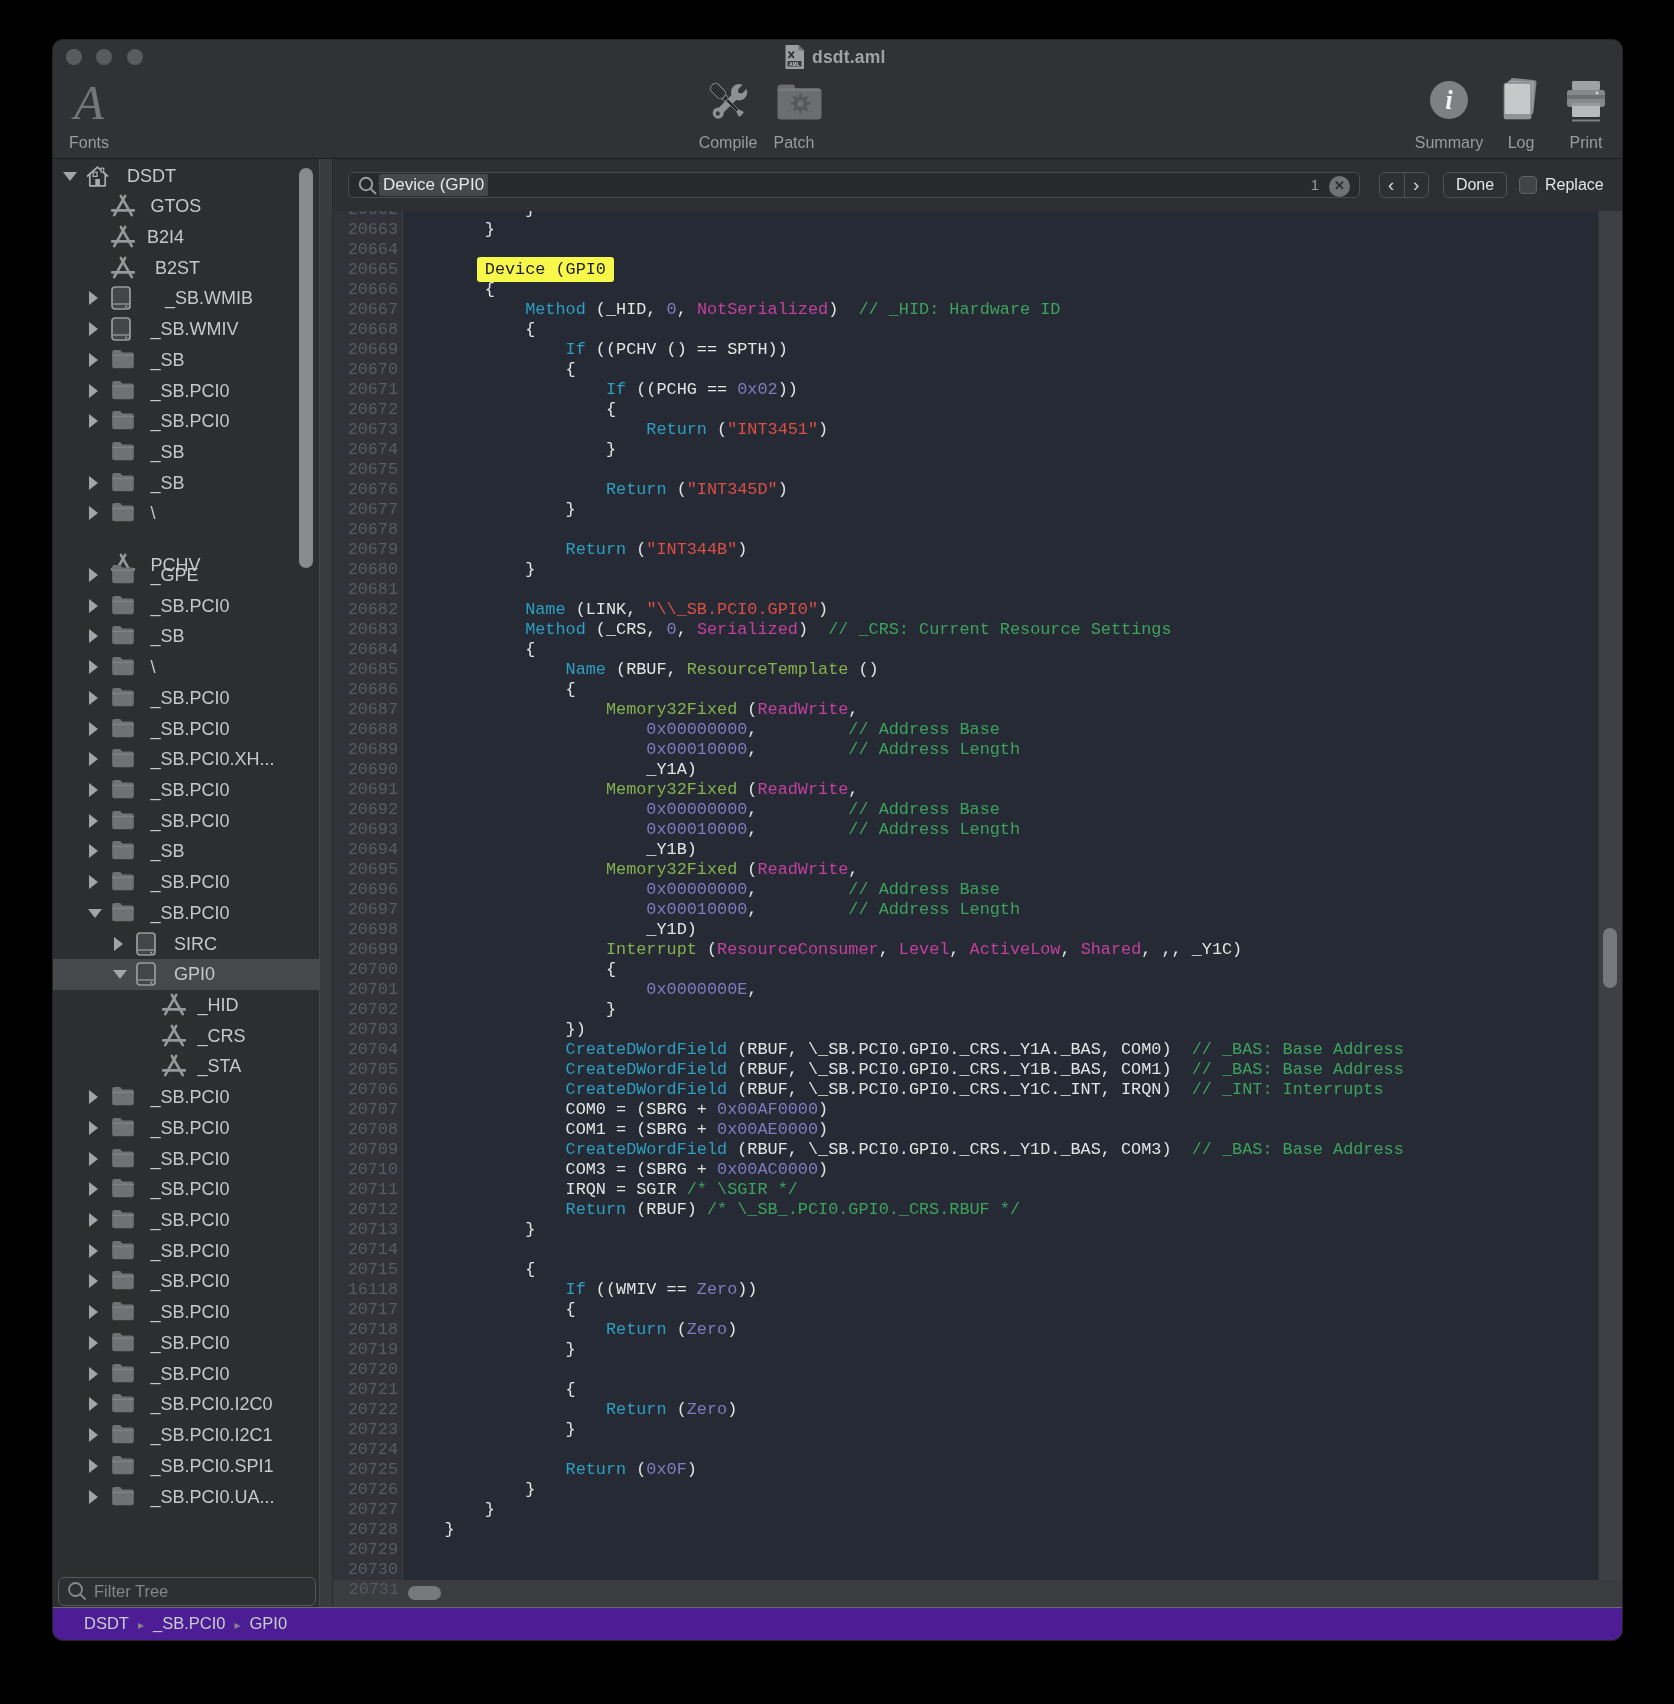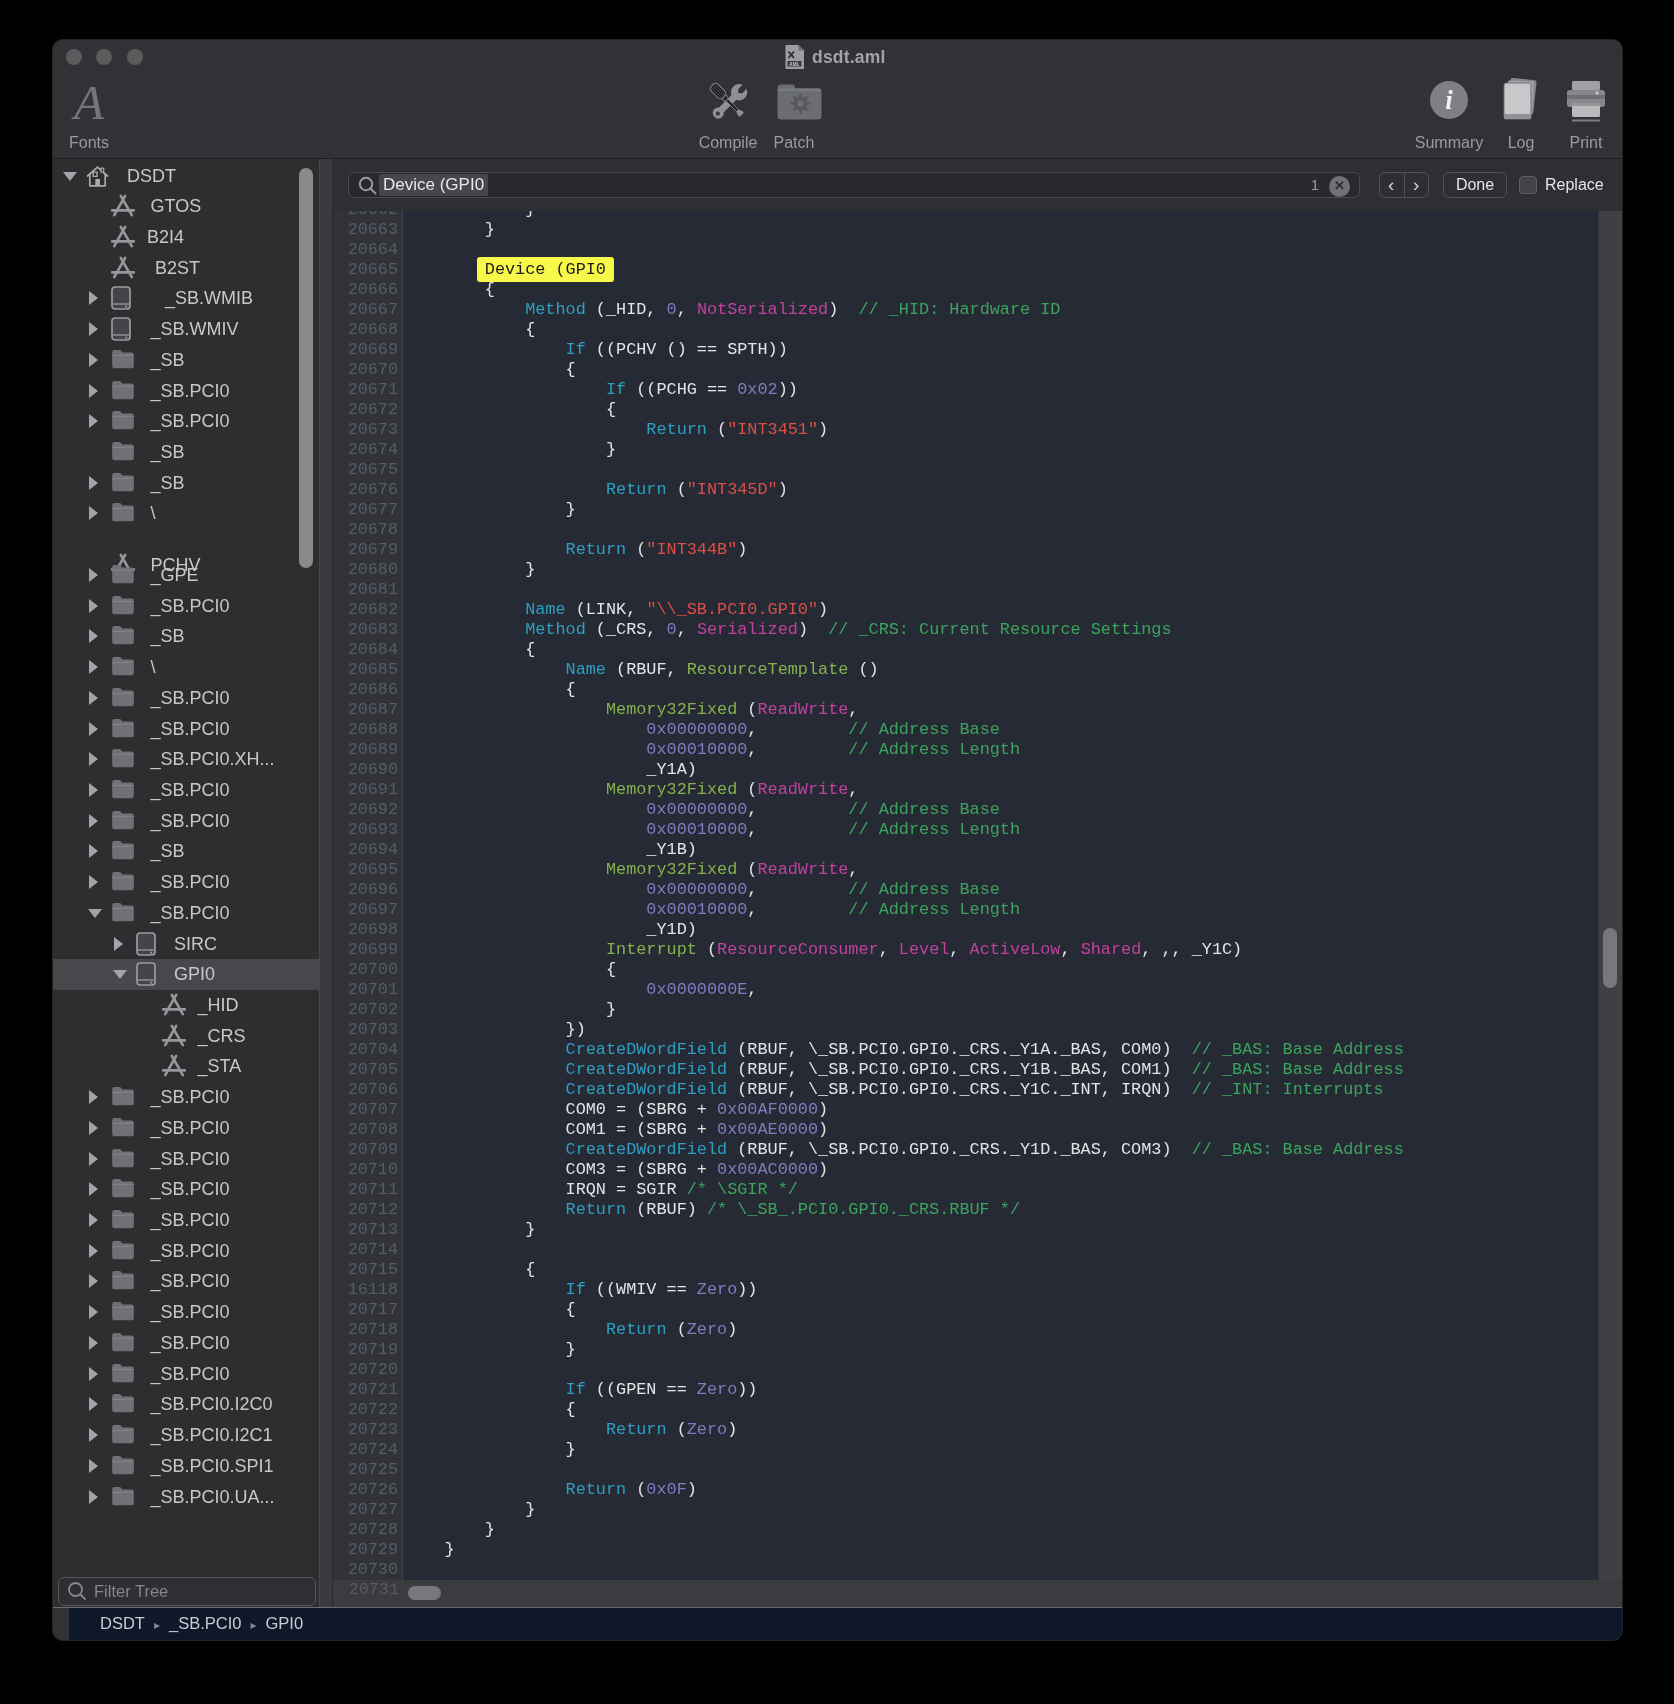--- a/index.html
+++ b/index.html
@@ -54,21 +54,21 @@
 .n { color:#7f7cc0; } .s { color:#dd4e45; } .c { color:#3da35c; }
 .hl { background:#f8f84a; color:#1d1d1d; border-radius:3px; padding:3px 8px 3px 8px; margin-left:-8px; }
 .gwrap { position:absolute; left:0; top:0; width:69px; }
 .hstrip { position:absolute; left:0; top:1421px; width:1289px; height:27px; background:#3a3c40; }
 .hthumb { position:absolute; left:75px; top:6px; width:33px; height:14px; border-radius:7px; background:#77787b; }
 .hnum { position:absolute; left:0px; top:0; width:70px; text-align:right; padding-right:4px; color:#57595f; font-family:"Liberation Mono", monospace; font-size:16.8px; line-height:20px; }
 .vtrack { position:absolute; left:1265px; top:52px; width:24px; height:1369px; background:#3f4045; border-left:1px solid #313236; }
 .vthumb { position:absolute; left:4px; top:717px; width:14px; height:60px; border-radius:7px; background:#77787b; }
 
 .stsep { position:absolute; left:0; top:1567px; width:1569px; height:1px; background:#6b6c6e; }
-.status { position:absolute; left:0; top:1568px; width:1569px; height:32px; background:#0f172a; color:#cbccce; font-size:16.5px; line-height:31px;margin-left:16px; }
+.status { position:absolute; left:0; top:1568px; width:1569px; height:32px; background:#4c1d95; color:#cbccce; font-size:16.5px; line-height:31px; }
 .status .bsep { color:#85878a; font-size:12px; padding:0 9px; }
 </style></head>
 <body>
 <div class="win">
   <div class="tl" style="left:12.5px"></div>
   <div class="tl" style="left:43px"></div>
   <div class="tl" style="left:73.5px"></div>
   <div class="title"><svg width="21" height="26" viewBox="0 0 21 26">
         <path d="M1.5 1 h13 l5.5 5.5 v18.5 h-18.5 z" fill="#9b9da0"></path>
         <path d="M14.5 1 l5.5 5.5 h-5.5 z" fill="#6e7073"></path>
@@ -664,21 +664,20 @@
 <div class="cl"><span class="ic" style="margin-left:16ch"><i class="p">IRQN = SGIR </i><i class="c">/* \SGIR */</i></span></div>
 <div class="cl"><span class="ic" style="margin-left:16ch"><i class="k">Return</i><i class="p"> (RBUF) </i><i class="c">/* \_SB_.PCI0.GPI0._CRS.RBUF */</i></span></div>
 <div class="cl"><span class="ic" style="margin-left:12ch"><i class="p">}</i></span></div>
 <div class="cl"><span class="ic" style="margin-left:0ch"></span></div>
 <div class="cl"><span class="ic" style="margin-left:12ch"><i class="p">{</i></span></div>
 <div class="cl"><span class="ic" style="margin-left:16ch"><i class="k">If</i><i class="p"> ((WMIV == </i><i class="n">Zero</i><i class="p">))</i></span></div>
 <div class="cl"><span class="ic" style="margin-left:16ch"><i class="p">{</i></span></div>
 <div class="cl"><span class="ic" style="margin-left:20ch"><i class="k">Return</i><i class="p"> (</i><i class="n">Zero</i><i class="p">)</i></span></div>
 <div class="cl"><span class="ic" style="margin-left:16ch"><i class="p">}</i></span></div>
 <div class="cl"><span class="ic" style="margin-left:0ch"></span></div>
-<div class="cl"><span class="ic" style="margin-left:16ch"><i class="k">If</i><i class="p"> ((GPEN == </i><i class="n">Zero</i><i class="p">))</i></span></div>
 <div class="cl"><span class="ic" style="margin-left:16ch"><i class="p">{</i></span></div>
 <div class="cl"><span class="ic" style="margin-left:20ch"><i class="k">Return</i><i class="p"> (</i><i class="n">Zero</i><i class="p">)</i></span></div>
 <div class="cl"><span class="ic" style="margin-left:16ch"><i class="p">}</i></span></div>
 <div class="cl"><span class="ic" style="margin-left:0ch"></span></div>
 <div class="cl"><span class="ic" style="margin-left:16ch"><i class="k">Return</i><i class="p"> (</i><i class="n">0x0F</i><i class="p">)</i></span></div>
 <div class="cl"><span class="ic" style="margin-left:12ch"><i class="p">}</i></span></div>
 <div class="cl"><span class="ic" style="margin-left:8ch"><i class="p">}</i></span></div>
 <div class="cl"><span class="ic" style="margin-left:4ch"><i class="p">}</i></span></div>
         </div>
       </div>

